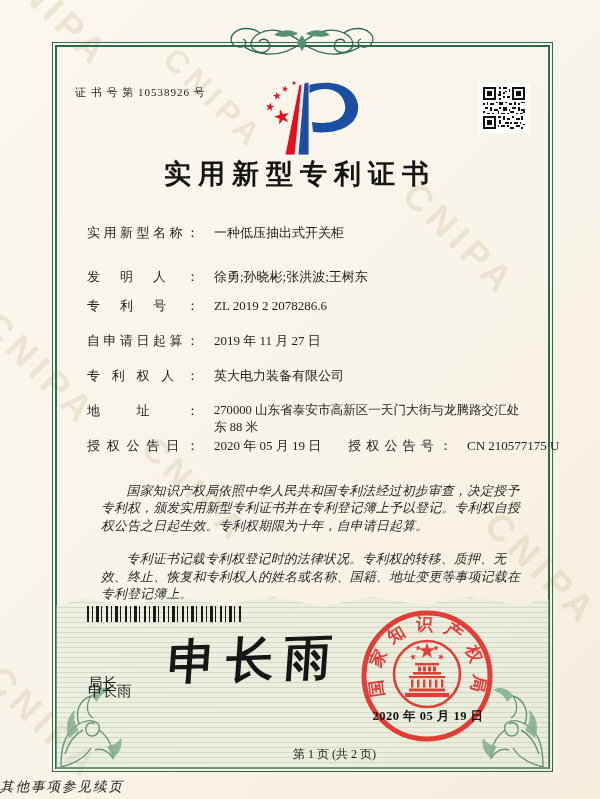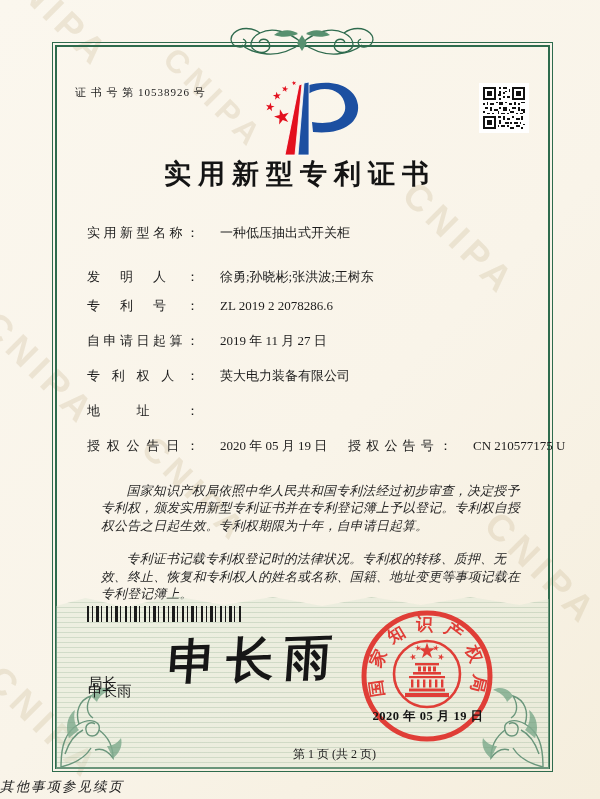--- a/index.html
+++ b/index.html
@@ -40,21 +40,21 @@
   .cert-no{position:absolute;left:75px;top:85px;font-size:11px;letter-spacing:1px;}
   .qr{position:absolute;left:479px;top:83px;width:46px;height:46px;background:#fff;padding:2px;}
   .logo{position:absolute;left:253px;top:77px;width:120px;height:82px;}
   .title{
     position:absolute;left:0;top:156px;width:100%;text-align:center;
     font-size:27px;font-weight:bold;letter-spacing:7px;color:#141414;
   }
   
   .row{position:absolute;left:87px;font-size:13px;line-height:17px;white-space:nowrap;}
   .flabel{display:inline-block;width:112px;text-align:justify;text-align-last:justify;vertical-align:top;}
-  .fvalue{display:inline-block;margin-left:21px;vertical-align:top;}
+  .fvalue{display:inline-block;margin-left:15px;vertical-align:top;}
   .fvalue .vline{display:block;}
   .row.addr .fvalue{font-size:12.6px;}
   
   .paras{position:absolute;left:85px;top:467px;width:454px;}
   .paras p{
     margin:16px;text-indent:2em;font-size:12.8px;line-height:17.4px;
     font-style:italic;color:#262626;letter-spacing:0.3px;
   }
   
   .waveband{
@@ -200,21 +200,21 @@
 <div class="row" style="top:297px;">
   <span class="flabel">专利号：</span><span class="fvalue">ZL 2019 2 2078286.6</span>
 </div>
 <div class="row" style="top:332px;">
   <span class="flabel">自申请日起算：</span><span class="fvalue">2019 年 11 月 27 日</span>
 </div>
 <div class="row" style="top:367px;">
   <span class="flabel">专利权人：</span><span class="fvalue">英大电力装备有限公司</span>
 </div>
 <div class="row addr" style="top:402px;">
-  <span class="flabel">地址：</span>
+  <span class="flabel">地址：</span><span class="fvalue"><span class="vline">270000 山东省泰安市高新区一天门大街与龙腾路交汇处</span><span class="vline">东 88 米</span></span>
 </div>
 <div class="row" style="top:437px;">
   <span class="flabel">授权公告日：</span><span class="fvalue">2020 年 05 月 19 日</span>
 </div>
 <div class="row" style="top:437px;left:348px;">
   <span class="flabel" style="width:104px;">授权公告号：</span><span class="fvalue">CN 210577175 U</span>
 </div>
 
 <div class="paras">
   <p>国家知识产权局依照中华人民共和国专利法经过初步审查，决定授予专利权，颁发实用新型专利证书并在专利登记簿上予以登记。专利权自授权公告之日起生效。专利权期限为十年，自申请日起算。</p>

